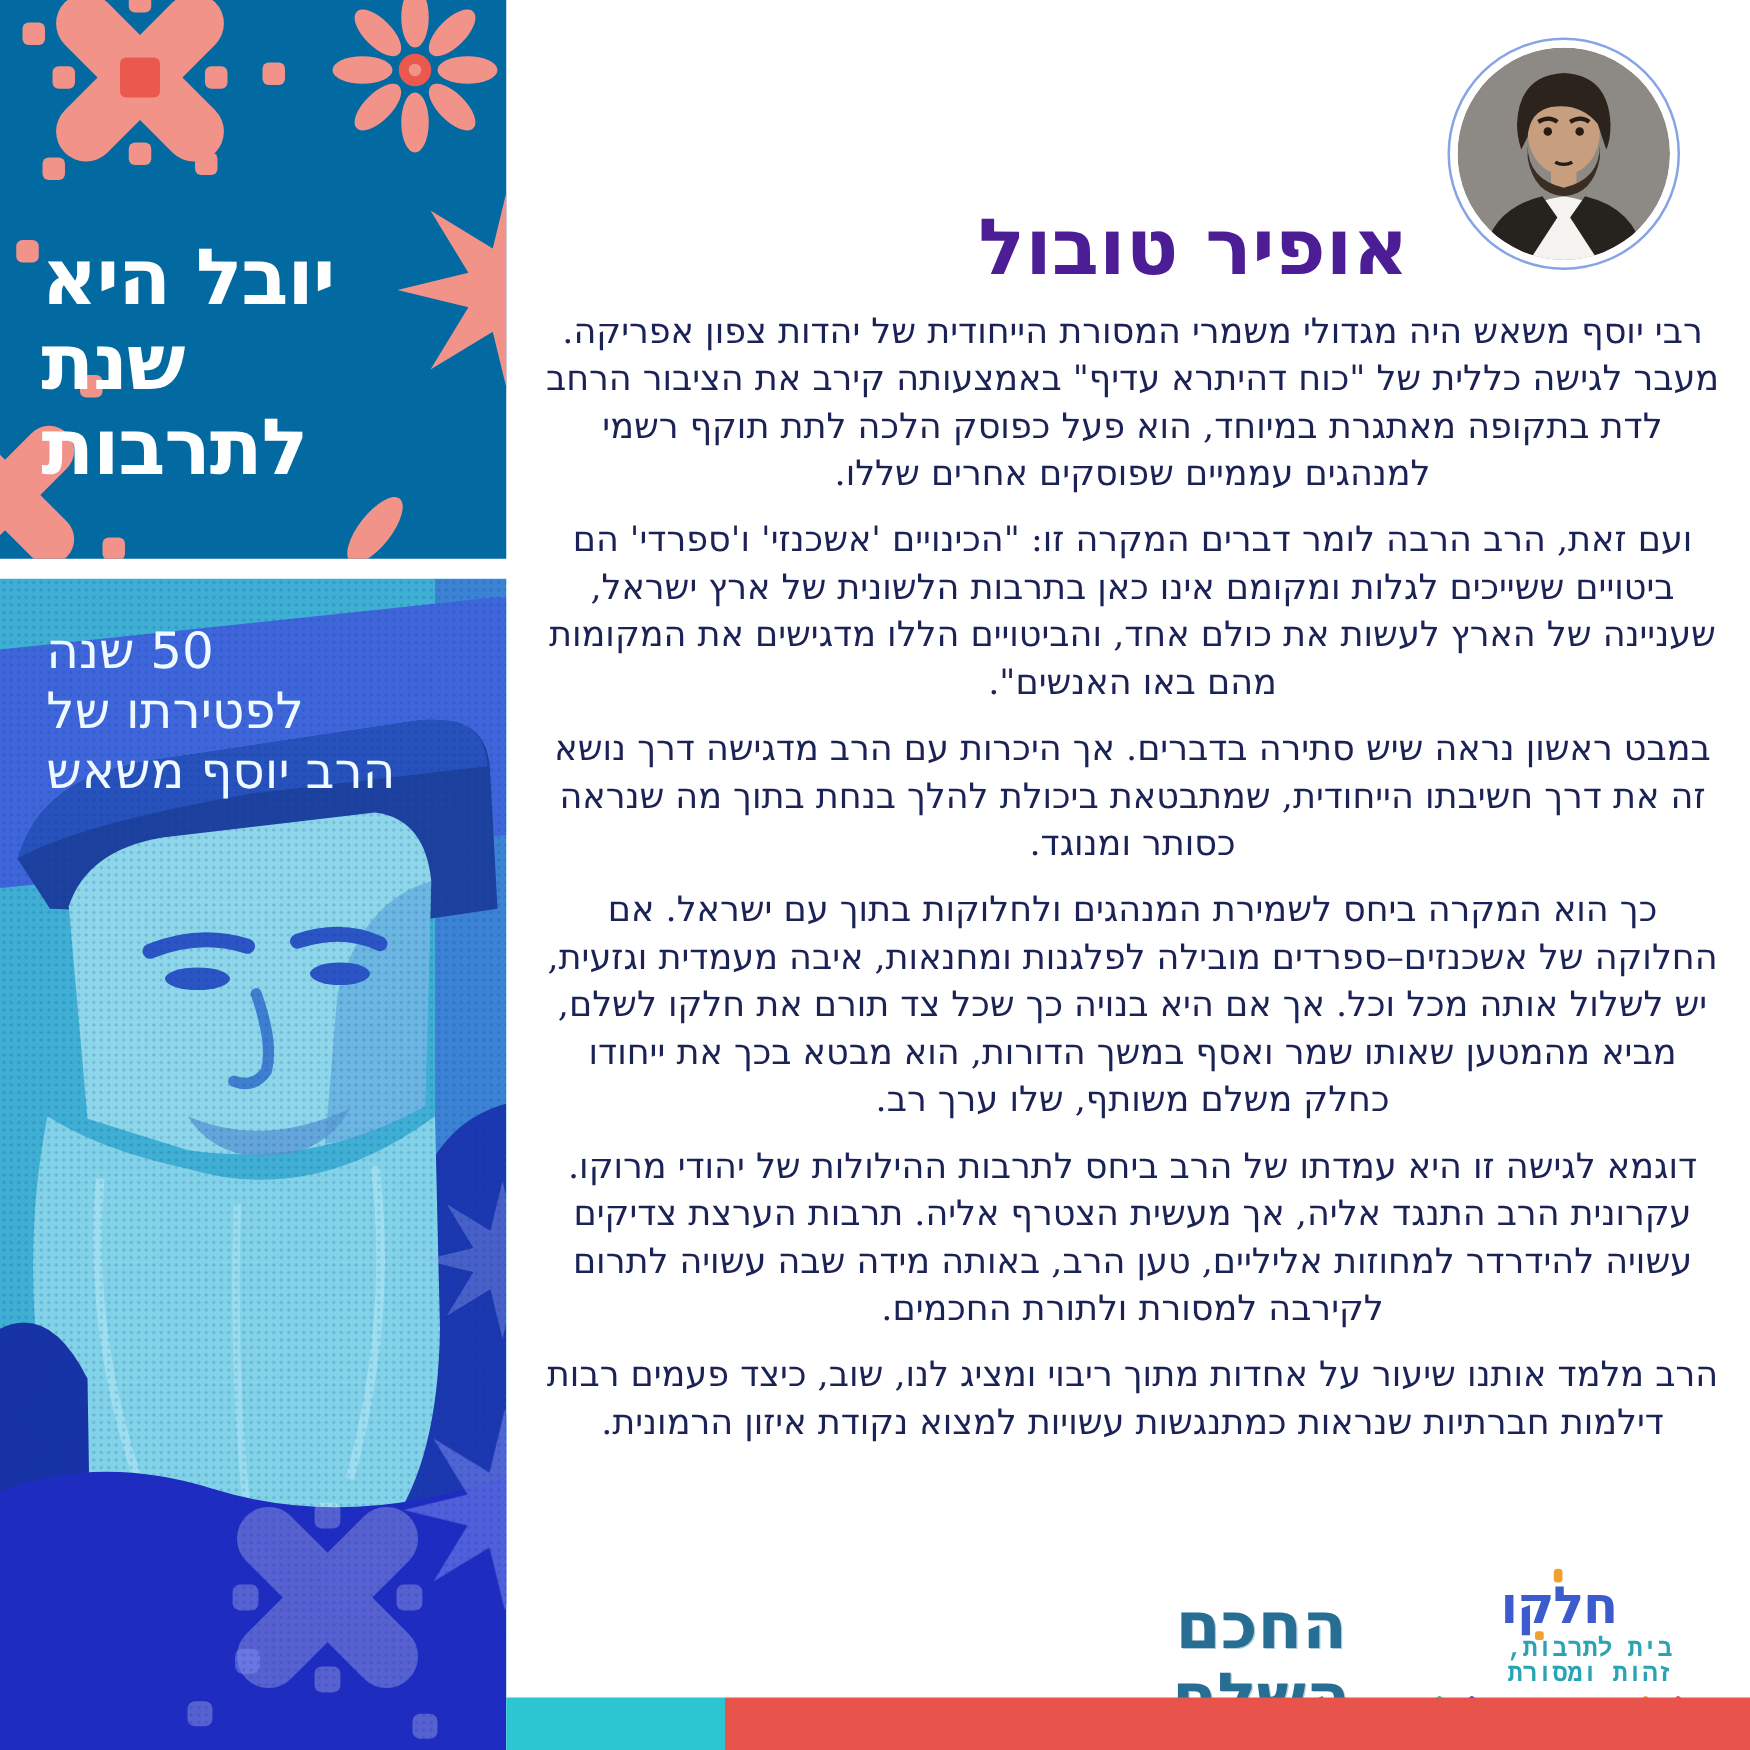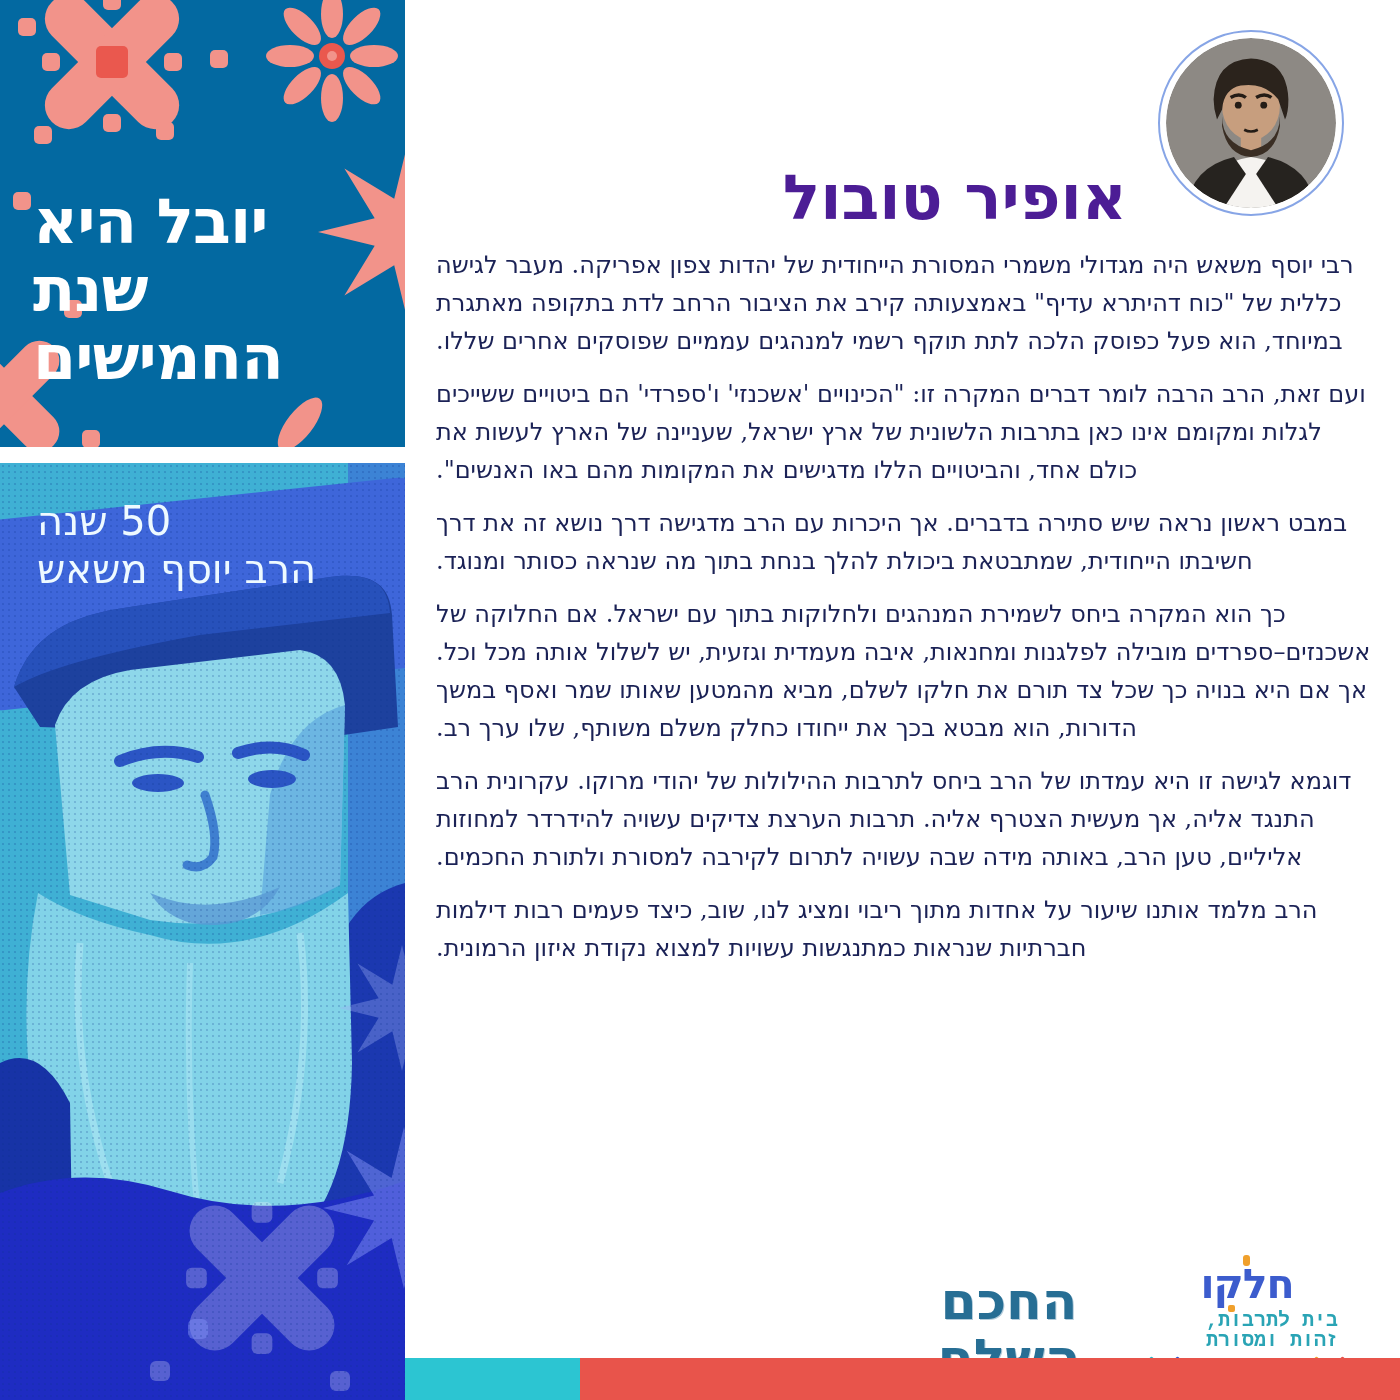--- a/index.html
+++ b/index.html
@@ -24,23 +24,23 @@
   .subtitle div{white-space:nowrap;}
 
   
   .author-name{position:absolute;top:116px;right:273px;direction:rtl;
                color:#4c1d95;font-weight:700;font-size:62px;line-height:1;}
   .avatar{position:absolute;left:1158px;top:30px;width:170px;height:170px;border-radius:50%;
           border:2px solid #87a5e6;background:#ffffff;padding:6px;}
   .avatar svg{display:block;width:170px;height:170px;border-radius:50%;}
 
   
-  .article{position:absolute;top:246px;right:24px;width:940px;direction:rtl;text-align:left;
+  .article{position:absolute;top:246px;right:24px;width:940px;direction:rtl;text-align:center;
            color:#1b2256;font-family:"DejaVu Serif","DejaVu Sans",sans-serif;
-           font-size:24px;line-height:38px;}
+           font-size:28px;line-height:38px;}
   .article p{margin:0 0 15px 0;}
 
   
   .hakham-logo{position:absolute;top:1272px;left:876px;width:266px;direction:rtl;text-align:center;
                color:#276e94;font-family:"DejaVu Serif","DejaVu Sans",serif;font-weight:700;
                font-size:52px;line-height:1.1;text-shadow:1px 1px 0 rgba(39,110,148,.35);}
   .kulna-logo{position:absolute;top:1264px;left:1156px;width:182px;direction:rtl;
               display:flex;flex-direction:column;align-items:center;}
   .kulna-name-wrap{position:relative;}
   .kulna-name{color:#3c5ccd;font-weight:700;font-size:41px;line-height:1;letter-spacing:-1px;}
@@ -104,21 +104,21 @@
 
         <g transform="translate(4,396)">
           <rect x="-70" y="-20" width="140" height="40" rx="20" transform="rotate(45)"></rect>
           <rect x="-70" y="-20" width="140" height="40" rx="20" transform="rotate(-45)"></rect>
         </g>
       </g>
     </svg>
     <div class="headline">
       <div>יובל היא</div>
       <div>שנת</div>
-      <div>החמישים</div>
+      <div>לתרבות</div>
     </div>
   </div>
 
   <div class="sidebar-photo">
     <svg width="405" height="953" viewBox="0 0 405 953">
       <rect width="405" height="953" fill="#3fb0d4"></rect>
       <rect x="348" y="0" width="57" height="953" fill="#3a5ed6" opacity="0.55"></rect>
 
       <g transform="rotate(-6 200 130)">
         <rect x="-40" y="36" width="480" height="190" rx="34" fill="#3e66da"></rect>
@@ -166,20 +166,21 @@
         <polygon transform="translate(404,745) scale(0.9)" points="90,0 33.3,13.8 63.6,63.6 13.8,33.3 0,90 -13.8,33.3 -63.6,63.6 -33.3,13.8 -90,0 -33.3,-13.8 -63.6,-63.6 -13.8,-33.3 0,-90 13.8,-33.3 63.6,-63.6 33.3,-13.8"></polygon>
         <rect x="188" y="856" width="20" height="20" rx="6"></rect>
       </g>
       <g fill="#9fb0f5" opacity="0.35">
         <polygon transform="translate(402,545) scale(0.7)" points="90,0 33.3,13.8 63.6,63.6 13.8,33.3 0,90 -13.8,33.3 -63.6,63.6 -33.3,13.8 -90,0 -33.3,-13.8 -63.6,-63.6 -13.8,-33.3 0,-90 13.8,-33.3 63.6,-63.6 33.3,-13.8"></polygon>
       </g>
     </svg>
     <div class="halftone"></div>
     <div class="subtitle">
       <div>50 שנה</div>
+      <div>לפטירתו של</div>
       <div>הרב יוסף משאש</div>
     </div>
   </div>
 
   <h2 class="author-name">אופיר טובול</h2>
   <div class="avatar">
     <svg viewBox="0 0 100 100">
       <clipPath id="avclip">
           <circle cx="50" cy="50" r="50"></circle>
         </clipPath>

